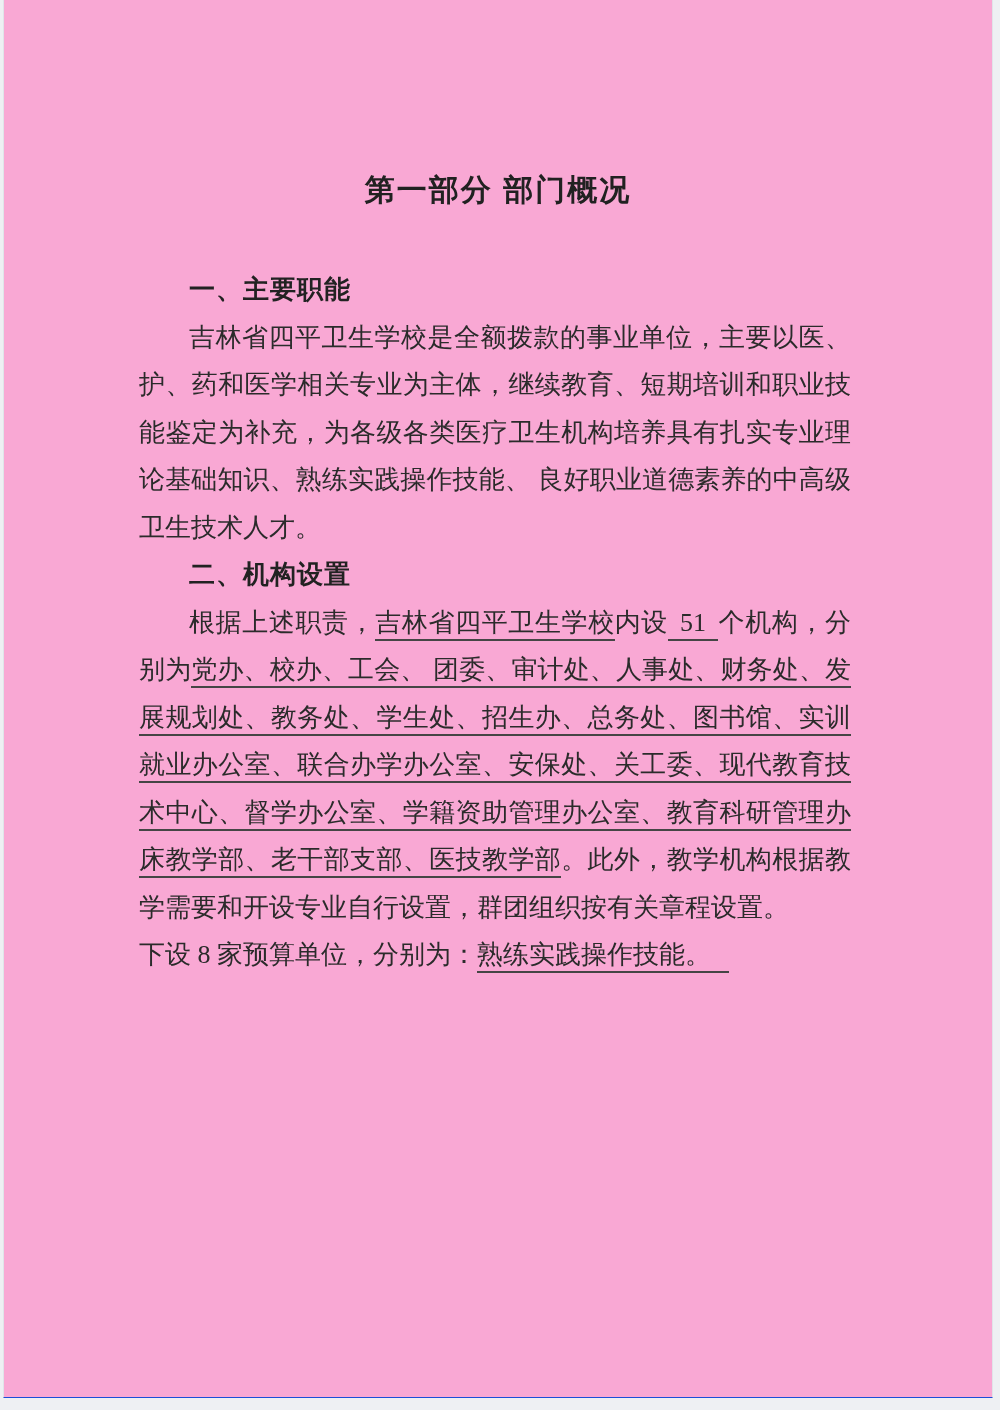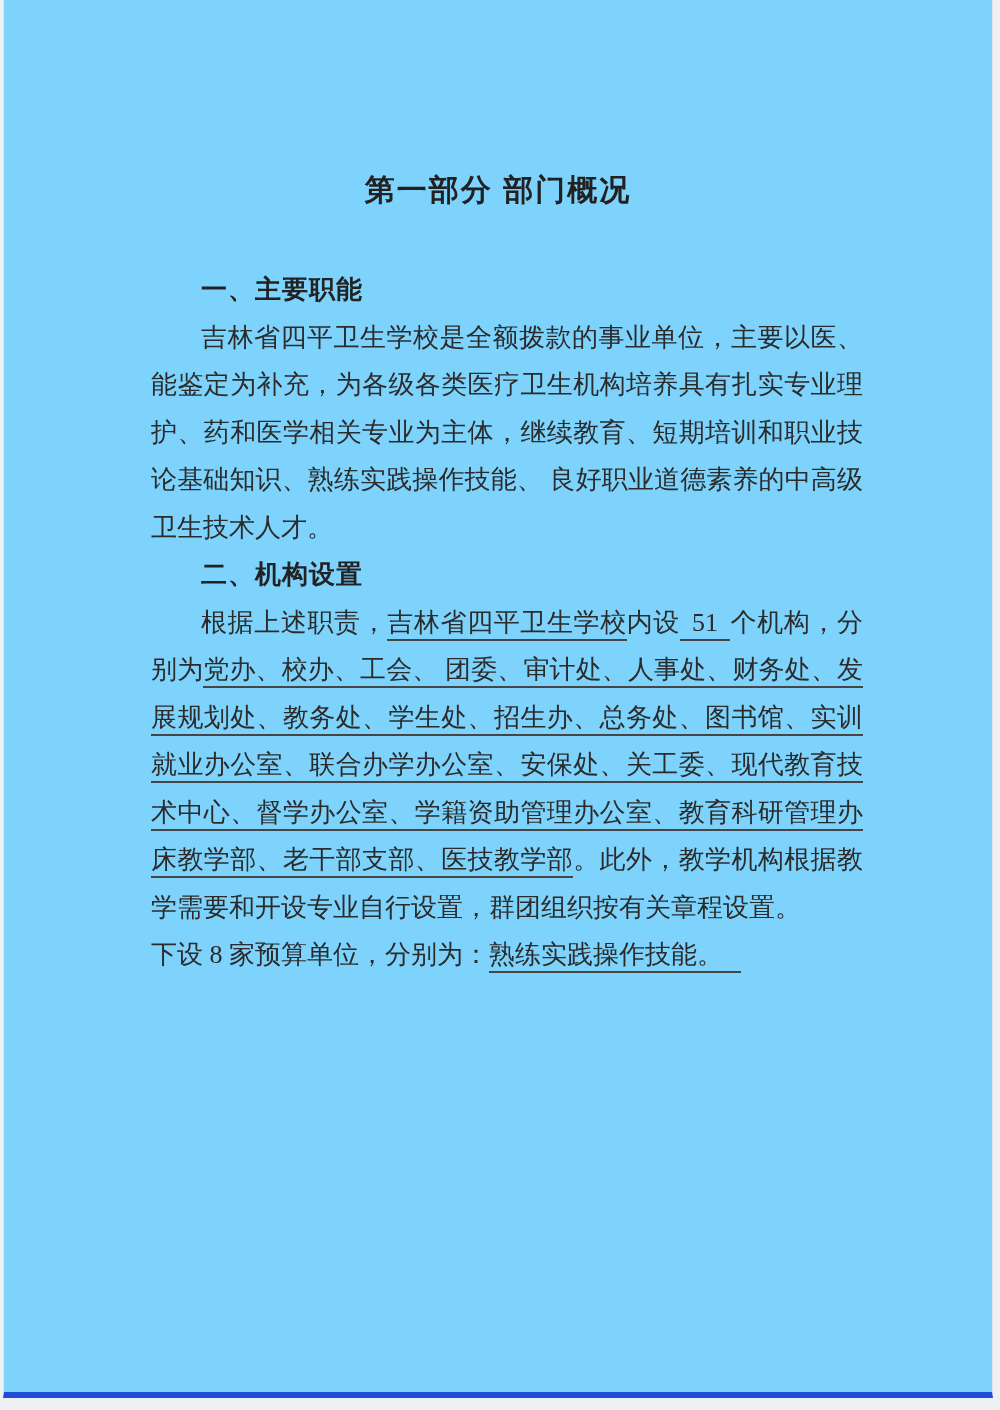--- a/index.html
+++ b/index.html
@@ -8,44 +8,43 @@
     width: 1000px; height: 1410px;
     background: #eef0f3;
     font-family: "Liberation Serif", "DejaVu Serif", serif;
     overflow: hidden;
   }
   .viewport { position: relative; width: 1000px; height: 1410px; }
   .paper {
     position: absolute;
     left: 3px; top: 0;
     width: 990px; height: 1398px;
-    background: #7dd3fc;
+    background: #f9a8d4;
     border-left: 1px solid #e1e4e9;
     border-right: 1px solid #e1e4e9;
-    border-bottom: 6px solid #1d4ed8;
+    border-bottom: 1px solid #1d4ed8;
   }
   .doc-title {
     position: absolute;
     top: 170px; left: 0;
     width: 100%;
     text-align: center;
     font-family: "Liberation Sans", "DejaVu Sans", sans-serif;
     font-weight: 700;
     font-size: 30px;
     line-height: 40px;
     letter-spacing: 2px;
     color: #212121;
   }
   .doc-body {
     position: absolute;
     top: 266px; left: 135px;
     width: 712px;
     font-size: 26px;
     color: #2b2b2b;
-    margin-left: 12px;
   }
   .doc-line {
     height: 47.5px;
     line-height: 47.5px;
     text-align: left;
   }
   .doc-line.just {
     text-align: justify;
     text-align-last: justify;
   }
@@ -65,22 +64,22 @@
 </style>
 </head>
 <body>
 
 <div class="viewport">
   <div class="paper">
     <div class="doc-title">第一部分 部门概况</div>
     <div class="doc-body">
         <div class="doc-line heading indent">一、主要职能</div>
         <div class="doc-line just indent"><span class="run">吉林省四平卫生学校是全额拨款的事业单位，主要以医、</span></div>
+        <div class="doc-line just"><span class="run">护、药和医学相关专业为主体，继续教育、短期培训和职业技</span></div>
         <div class="doc-line just"><span class="run">能鉴定为补充，为各级各类医疗卫生机构培养具有扎实专业理</span></div>
-        <div class="doc-line just"><span class="run">护、药和医学相关专业为主体，继续教育、短期培训和职业技</span></div>
         <div class="doc-line just"><span class="run">论基础知识、熟练实践操作技能、 良好职业道德素养的中高级</span></div>
         <div class="doc-line"><span class="run">卫生技术人才。</span></div>
         <div class="doc-line heading indent">二、机构设置</div>
         <div class="doc-line just indent"><span class="run">根据上述职责，</span><span class="run u">吉林省四平卫生学校</span><span class="run">内设</span><span class="run u blank">51</span><span class="run">个机构，分</span></div>
         <div class="doc-line just"><span class="run">别为</span><span class="run u">党办、校办、工会、 团委、审计处、人事处、财务处、发</span></div>
         <div class="doc-line just"><span class="run u">展规划处、教务处、学生处、招生办、总务处、图书馆、实训</span></div>
         <div class="doc-line just"><span class="run u">就业办公室、联合办学办公室、安保处、关工委、现代教育技</span></div>
         <div class="doc-line just"><span class="run u">术中心、督学办公室、学籍资助管理办公室、教育科研管理办</span></div>
         <div class="doc-line just"><span class="run u">床教学部、老干部支部、医技教学部</span><span class="run">。此外，教学机构根据教</span></div>
         <div class="doc-line"><span class="run">学需要和开设专业自行设置，群团组织按有关章程设置。</span></div>

